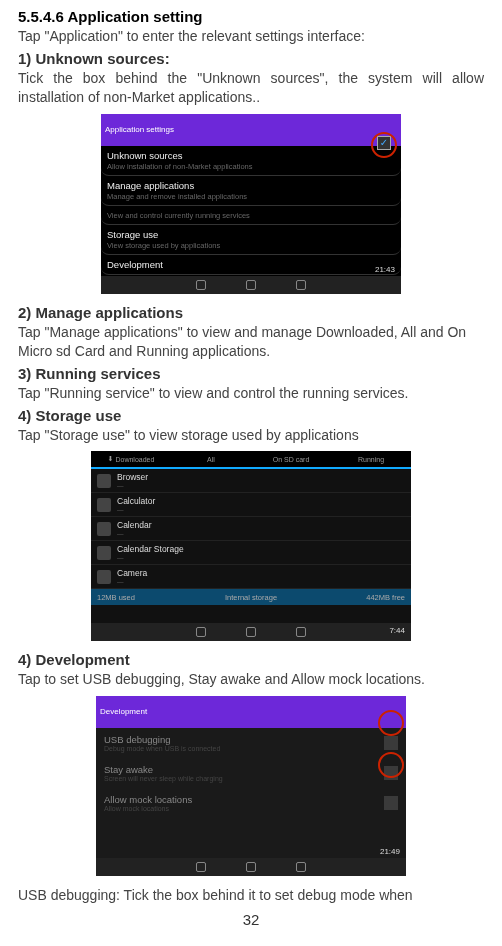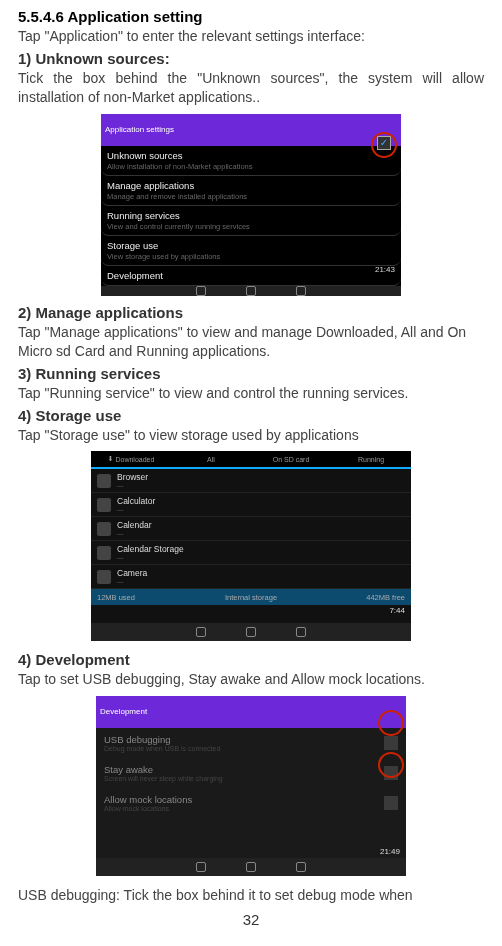--- a/index.html
+++ b/index.html
@@ -75,21 +75,20 @@
     <div class="titlebar">Application settings</div>
     <div class="row">
       <div class="tmain">Unknown sources</div>
       <div class="tsub">Allow installation of non-Market applications</div>
     </div>
     <div class="row">
       <div class="tmain">Manage applications</div>
       <div class="tsub">Manage and remove installed applications</div>
     </div>
     <div class="row">
-      <div class="tmain">Running services</div>
       <div class="tsub">View and control currently running services</div>
     </div>
     <div class="row">
       <div class="tmain">Storage use</div>
       <div class="tsub">View storage used by applications</div>
     </div>
     <div class="row">
       <div class="tmain">Development</div>
     </div>
     <div class="status">21:43</div>
@@ -160,21 +159,21 @@
       <div class="app-tx">
           <div class="m">Camera</div>
           <div class="s">—</div>
         </div>
     </div>
     <div class="store-bar">
       <div>12MB used</div>
       <div style="justify-content:center;">Internal storage</div>
       <div>442MB free</div>
     </div>
-    <div class="status" style="bottom:26px;">7:44</div>
+    <div class="status" style="bottom:6px;">7:44</div>
     <div class="nav-bar">
       <div class="nav-ic"></div>
       <div class="nav-ic"></div>
       <div class="nav-ic"></div>
     </div>
   </div>
 </div>
 
 <div class="subhead">4) Development</div>
 <div class="para">Tap to set USB debugging, Stay awake and Allow mock locations.</div>

